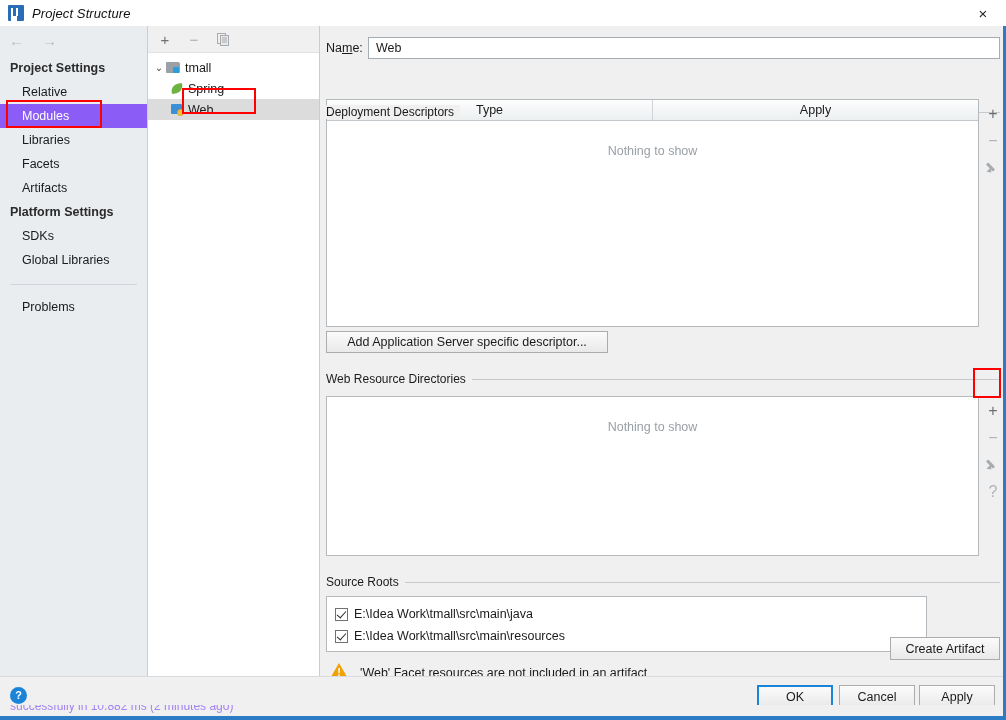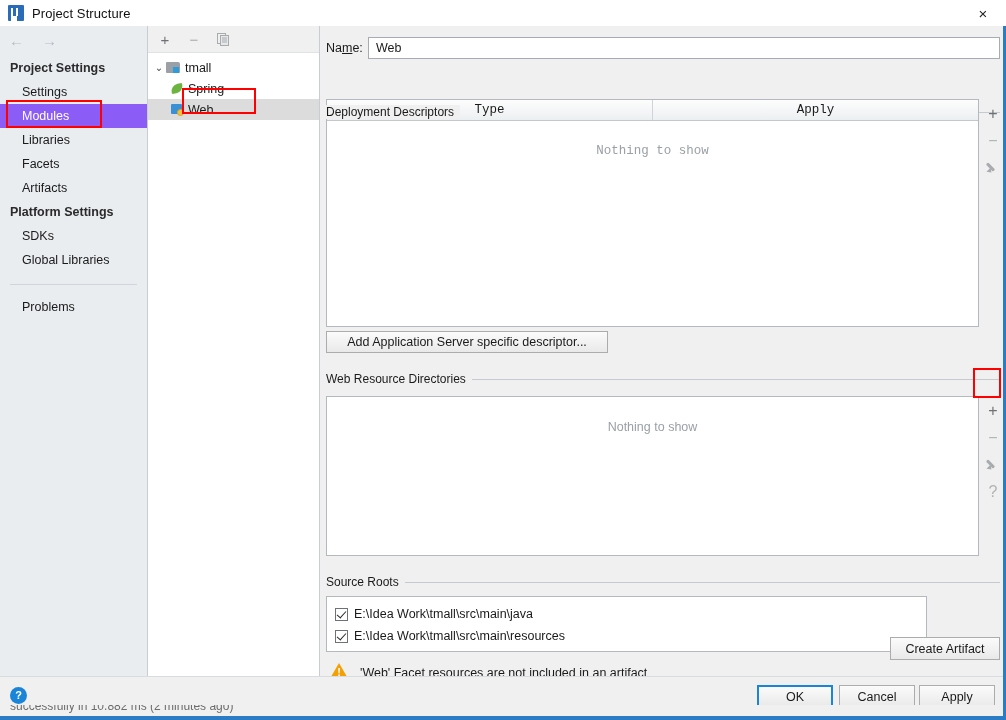--- a/index.html
+++ b/index.html
@@ -39,21 +39,21 @@
     position: absolute; left: 3px; top: 3px;
     width: 2px; height: 8px; background: #fff;
   }
   .title-logo::after {
     content: "";
     position: absolute; left: 8px; top: 3px;
     width: 2px; height: 8px; background: #fff;
     box-shadow: -5px 8px 0 0 #fff, -3px 8px 0 0 #fff, -1px 8px 0 0 #fff;
   }
   .title-text {
-    font-size: 13px; color: #111; letter-spacing: .1px;
+    font-size: 13px; color: #111; letter-spacing: .1px; font-style: italic;
   }
   .title-close {
     position: absolute; right: 0; top: 0;
     width: 46px; height: 26px;
     display: flex; align-items: center; justify-content: center;
     font-size: 15px; color: #222; font-weight: 300;
     line-height: 1;
   }
 
   
@@ -357,21 +357,21 @@
   }
   .fbtn.primary { border: 2px solid #1a84d8; }
   .ghost-strip {
     position: absolute; left: 0; top: 705px;
     width: 1006px; height: 15px;
     background: #f0f0f0;
     overflow: hidden;
   }
   .ghost-text {
     position: absolute; left: 10px; top: -6px;
-    font-size: 12px; color: #404040;
+    font-size: 12px; color: #8b5cf6;
     white-space: nowrap;
     opacity: .75;
     text-align: center;
   }
   .blue-underline {
     position: absolute; left: 0; top: 716px;
     width: 1006px; height: 4px;
     background: #2b7cc4;
   }
   .right-blue {
@@ -393,21 +393,21 @@
 
   <div class="body">
 
     <div class="sidebar">
       <div class="nav-arrows">
         <div class="nav-arrow">←</div>
         <div class="nav-arrow">→</div>
       </div>
       <div class="side-list">
         <div class="side-group">Project Settings</div>
-        <div class="side-item">Settings</div>
+        <div class="side-item">Relative</div>
         <div class="side-item selected">Modules</div>
         <div class="side-item">Libraries</div>
         <div class="side-item">Facets</div>
         <div class="side-item">Artifacts</div>
         <div class="side-group">Platform Settings</div>
         <div class="side-item">SDKs</div>
         <div class="side-item">Global Libraries</div>
         <div class="side-sep"></div>
         <div class="side-item">Problems</div>
       </div>
@@ -449,21 +449,21 @@
     <div class="content">
 
       <div class="name-row">
         <div class="name-label"><span>Na</span><u>m</u><span>e:</span></div>
         <div class="name-input">Web</div>
       </div>
 
       <div class="section-title" style="left:6px; top:79px;">Deployment Descriptors</div>
       <div class="section-rule" style="left:134px; top:86px; width:546px;"></div>
 
-      <div class="table" id="dd-table" style="left:6px; top:73px; width:653px; height:228px;font-family:Liberation Mono, monospace;">
+      <div class="table" id="dd-table" style="left:6px; top:73px; width:653px; height:228px;">
         <div class="thead">
           <div class="th" style="width:325px;">Type</div>
           <div class="th" style="flex:1;">Apply</div>
         </div>
         <div class="empty-msg" style="height:60px;">Nothing to show</div>
       </div>
 
       <div class="sidetools" style="left:662px; top:74px;">
         <div class="st-btn">+</div>
         <div class="st-btn dim">−</div>

